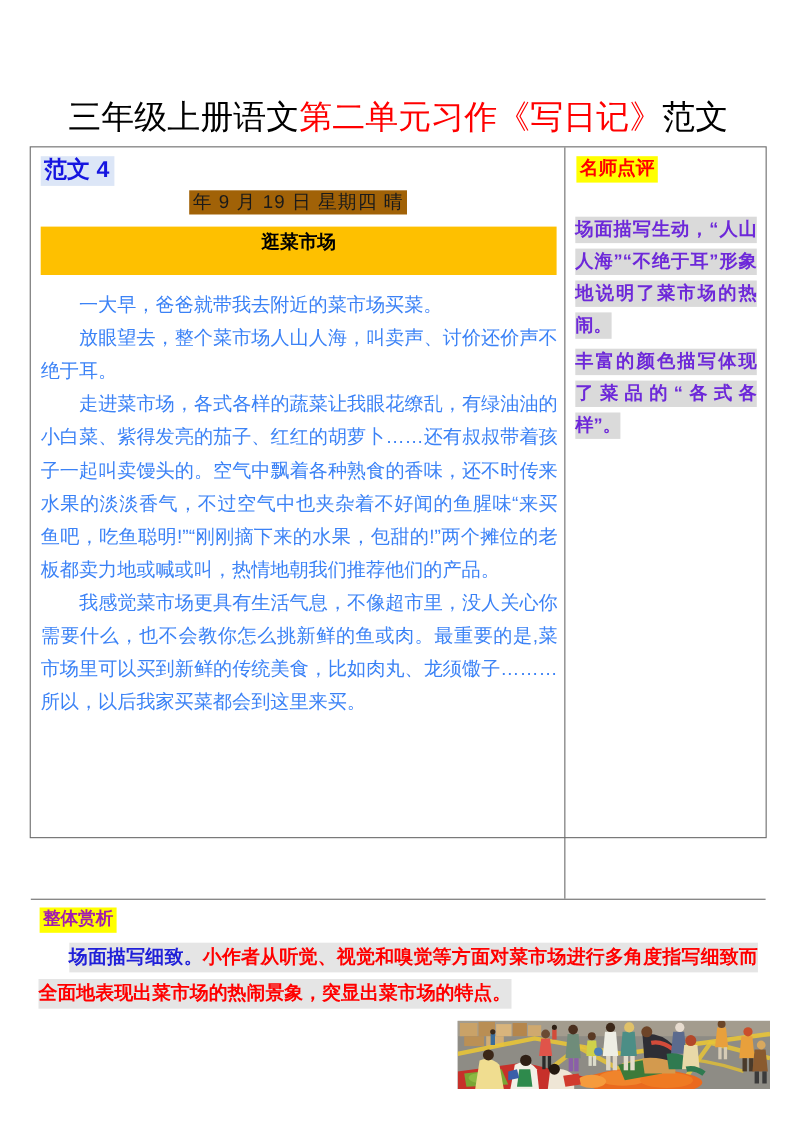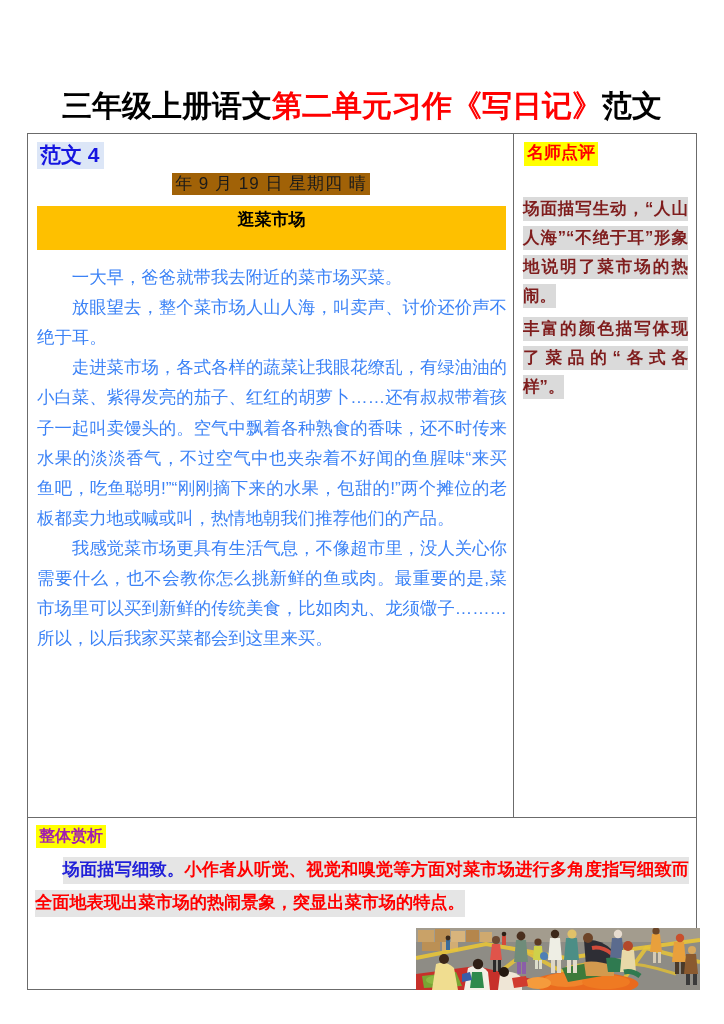--- a/index.html
+++ b/index.html
@@ -17,35 +17,35 @@
   }
 
   
   .page-title {
     position: absolute;
     left: 0;
     top: 86px;
     width: 724px;
     text-align: center;
     font-size: 30px;
-    font-weight: bold;
+    font-weight: normal;
     letter-spacing: 0px;
     color: #000000;
     white-space: nowrap;
   }
   .title-red { color: #ff0000; }
   .title-black { color: #000000; }
 
   
   .doc-table {
     position: absolute;
     left: 27px;
     top: 133px;
     width: 670px;
-    height: 857px;
+    height: 629px;
     border: 1px solid #6b6b6b;
     box-sizing: border-box;
     background: #ffffff;
   }
 
   .top-row {
     position: absolute;
     left: 0; top: 0;
     width: 100%;
     height: 683px;
@@ -153,21 +153,21 @@
     padding: 2px 3px 3px 3px;
     line-height: 1.1;
   }
 
   .comment-block {
     position: absolute;
     left: 8px;
     width: 165px;
     font-size: 16.6px;
     font-weight: bold;
-    color: #7f1d1d;
+    color: #6d28d9;
     line-height: 1.74;
     text-align: justify;
     text-justify: inter-ideograph;
   }
   .comment-block span.hl {
     background: #dadada;
     box-decoration-break: clone;
     -webkit-box-decoration-break: clone;
     padding: 2px 0 3px 0;
   }

